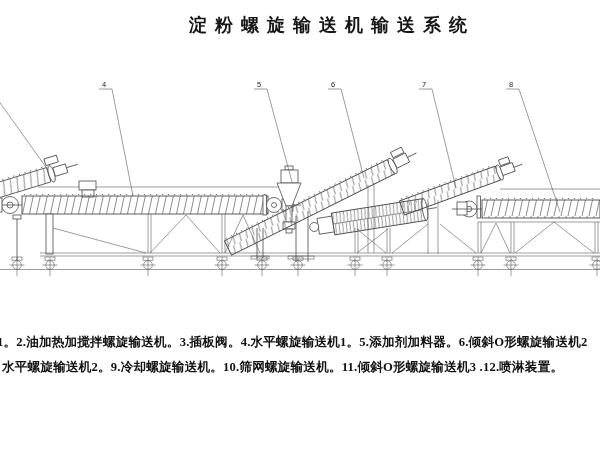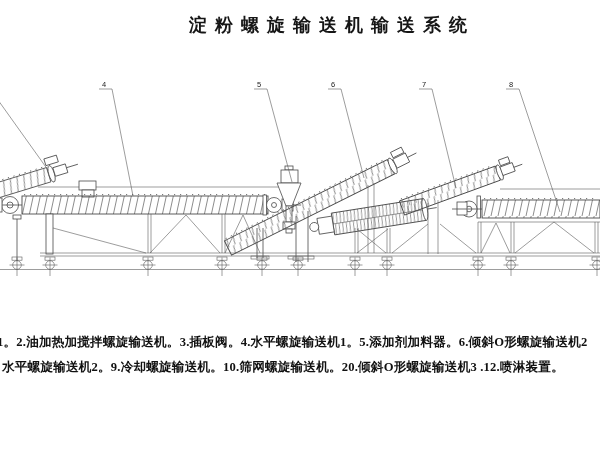--- a/index.html
+++ b/index.html
@@ -202,13 +202,13 @@
       <path d="M 328 89 h 13 L 364 178" class="thin"></path>
       <text x="331" y="87">6</text>
       <path d="M 419 89 h 13 L 456 188" class="thin"></path>
       <text x="422" y="87">7</text>
       <path d="M 506 89 h 13 L 560 212" class="thin"></path>
       <text x="509" y="87">8</text>
     </g>
 </svg>
 
 <div class="legend l1">1。2.油加热加搅拌螺旋输送机。3.插板阀。4.水平螺旋输送机1。5.添加剂加料器。6.倾斜O形螺旋输送机2</div>
-<div class="legend l2">水平螺旋输送机2。9.冷却螺旋输送机。10.筛网螺旋输送机。20.倾斜O形螺旋输送机3 .12.喷淋装置。</div>
+<div class="legend l2">水平螺旋输送机2。9.冷却螺旋输送机。10.筛网螺旋输送机。11.倾斜O形螺旋输送机3 .12.喷淋装置。</div>
 
 </body></html>

